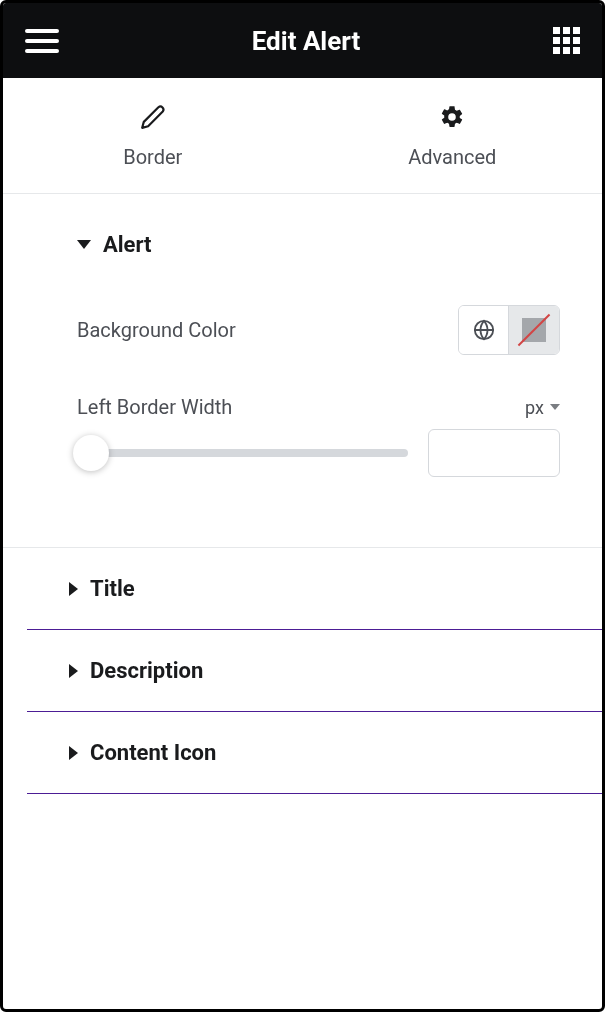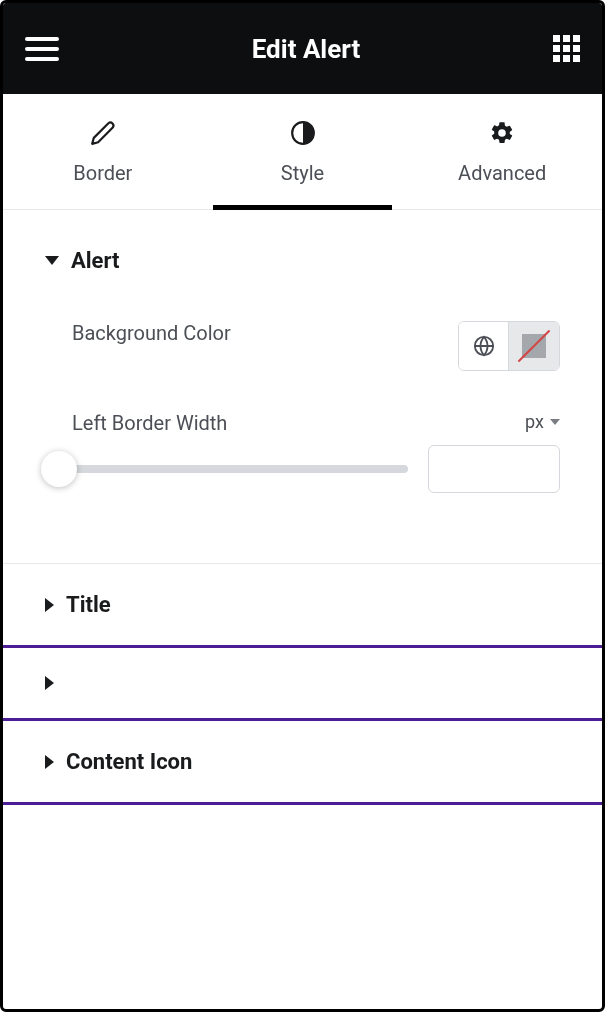--- a/index.html
+++ b/index.html
@@ -14,21 +14,21 @@
     height: 1012px;
     border: 3px solid #000;
     border-radius: 6px;
     overflow: hidden;
     position: relative;
   }
   
   .header {
     background: #0d0e10;
     color: #fff;
-    height: 91px;
+    height: 75px;
     display: flex;
     align-items: center;
     justify-content: space-between;
     padding: 0 22px;
   }
   .header-title {
     font-size: 26px;
     font-weight: 700;
   }
   .hamburger {
@@ -93,21 +93,22 @@
   }
   .tab-icon {
     width: 28px;
     height: 28px;
     display: flex;
     align-items: center;
     justify-content: center;
   }
   
   .section {
-    border-bottom: 3px solid #4c1d95;
+    border-bottom: 1px solid #4c1d95;
+    margin-left: 24px;
   }
   .section-header {
     display: flex;
     align-items: center;
     padding: 28px 42px;
     cursor: pointer;
     gap: 12px;
   }
   .section-header.main {
     padding: 38px 42px 28px 42px;
@@ -131,24 +132,23 @@
     border-top: 7px solid transparent;
     border-bottom: 7px solid transparent;
     border-left: 9px solid #1a1b1d;
   }
   
   .controls {
     padding: 0 42px 60px 42px;
   }
   .control-row {
     display: flex;
-    align-items: flex-start;
+    align-items: center;
     justify-content: space-between;
     padding: 20px 0;
-    margin-left: 27px;
   }
   .control-label {
     font-size: 20px;
     color: #4c4f55;
   }
   .color-control {
     display: flex;
     border: 1px solid #d5d8dc;
     border-radius: 6px;
     overflow: hidden;
@@ -234,20 +234,21 @@
     height: 48px;
     border: 1px solid #d5d8dc;
     border-radius: 6px;
     background: #fff;
     font-size: 18px;
     padding: 0 10px;
     outline: none;
   }
   .first-section-wrap {
     border-bottom: 1px solid #e6e8ea;
+    padding-left: 32px;
   }
 </style>
 </head>
 <body>
 
 <div class="header">
   <div class="hamburger">
     <span></span>
       <span></span>
       <span></span>
@@ -267,29 +268,20 @@
 </div>
 
 <div class="tabs">
   <div class="tab">
     <div class="tab-icon">
       <svg width="26" height="26" viewBox="0 0 24 24" fill="none" stroke="#1a1b1d" stroke-width="2" stroke-linecap="round" stroke-linejoin="round">
         <path d="M17 3a2.85 2.85 0 0 1 4 4L7.5 20.5 2 22l1.5-5.5L17 3z"></path>
       </svg>
     </div>
     <div class="tab-label">Border</div>
-  </div>
-  <div class="tab active">
-    <div class="tab-icon">
-      <svg width="26" height="26" viewBox="0 0 24 24">
-        <circle cx="12" cy="12" r="10" fill="none" stroke="#1a1b1d" stroke-width="2"></circle>
-        <path d="M12 2 A10 10 0 0 1 12 22 Z" fill="#1a1b1d"></path>
-      </svg>
-    </div>
-    <div class="tab-label">Style</div>
   </div>
   <div class="tab">
     <div class="tab-icon">
       <svg width="26" height="26" viewBox="0 0 24 24" fill="#1a1b1d">
         <path d="M19.14,12.94a7.07,7.07,0,0,0,.05-.94,7.07,7.07,0,0,0-.05-.94l2.03-1.58a.5.5,0,0,0,.12-.64l-1.92-3.32a.5.5,0,0,0-.61-.22l-2.39.96a7.22,7.22,0,0,0-1.62-.94l-.36-2.54A.5.5,0,0,0,13.9,2H10.1a.5.5,0,0,0-.49.42L9.25,4.96a7.22,7.22,0,0,0-1.62.94l-2.39-.96a.5.5,0,0,0-.61.22L2.71,8.48a.5.5,0,0,0,.12.64l2.03,1.58a7.07,7.07,0,0,0-.05.94,7.07,7.07,0,0,0,.05.94L2.83,14.16a.5.5,0,0,0-.12.64l1.92,3.32a.5.5,0,0,0,.61.22l2.39-.96a7.22,7.22,0,0,0,1.62.94l.36,2.54a.5.5,0,0,0,.49.42h3.8a.5.5,0,0,0,.49-.42l.36-2.54a7.22,7.22,0,0,0,1.62-.94l2.39.96a.5.5,0,0,0,.61-.22l1.92-3.32a.5.5,0,0,0-.12-.64ZM12,15.5A3.5,3.5,0,1,1,15.5,12,3.5,3.5,0,0,1,12,15.5Z"></path>
       </svg>
     </div>
     <div class="tab-label">Advanced</div>
   </div>
 </div>
@@ -339,20 +331,21 @@
 <div class="section">
   <div class="section-header">
     <span class="caret caret-right"></span>
     <span class="section-title">Title</span>
   </div>
 </div>
 
 <div class="section">
   <div class="section-header">
     <span class="caret caret-right"></span>
+    <span class="section-title">Description</span>
   </div>
 </div>
 
 <div class="section">
   <div class="section-header">
     <span class="caret caret-right"></span>
     <span class="section-title">Content Icon</span>
   </div>
 </div>
 

